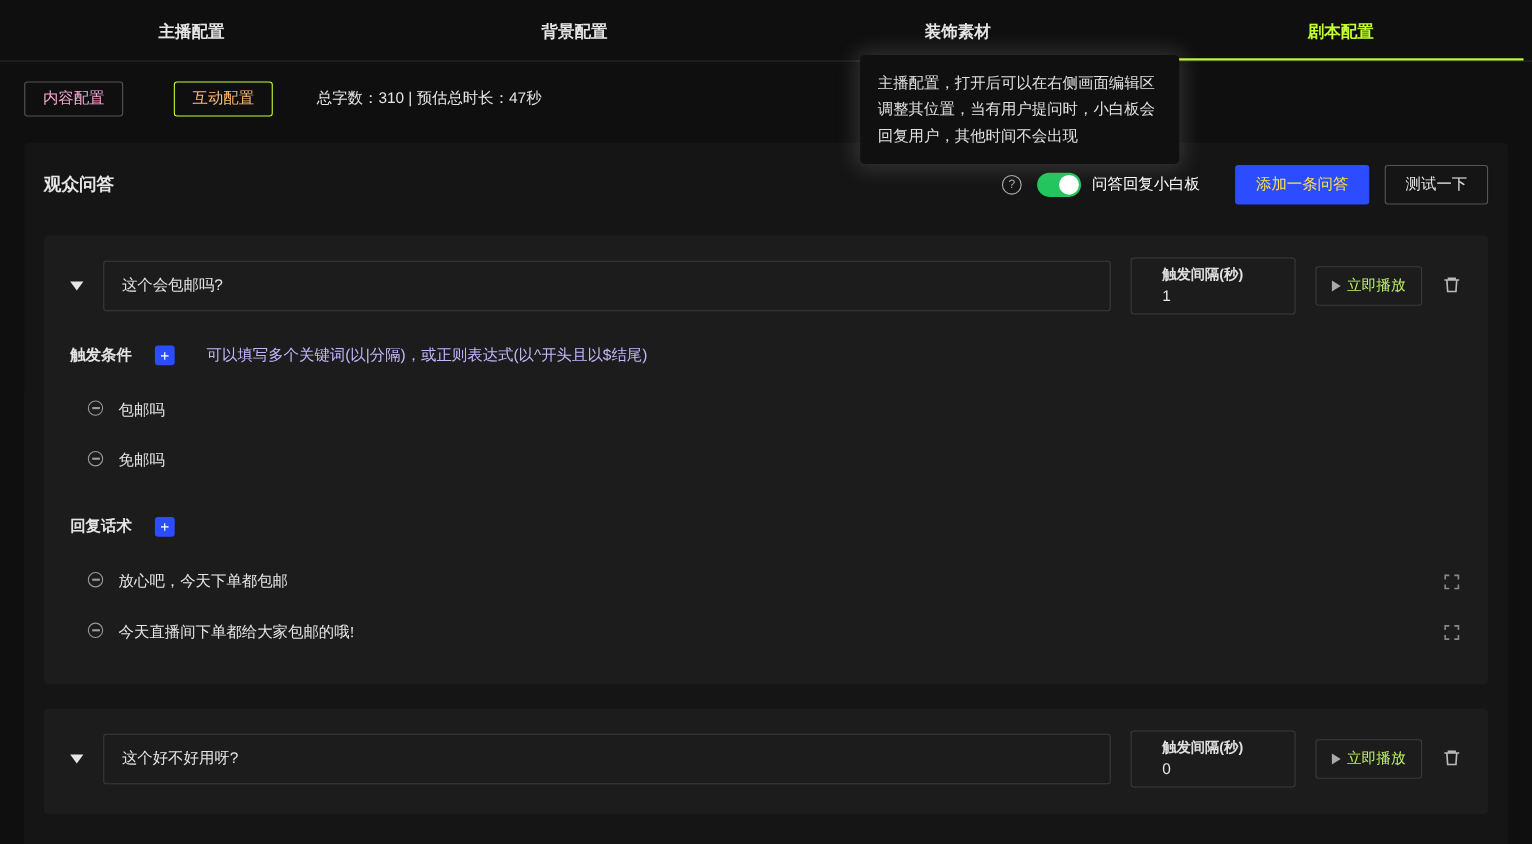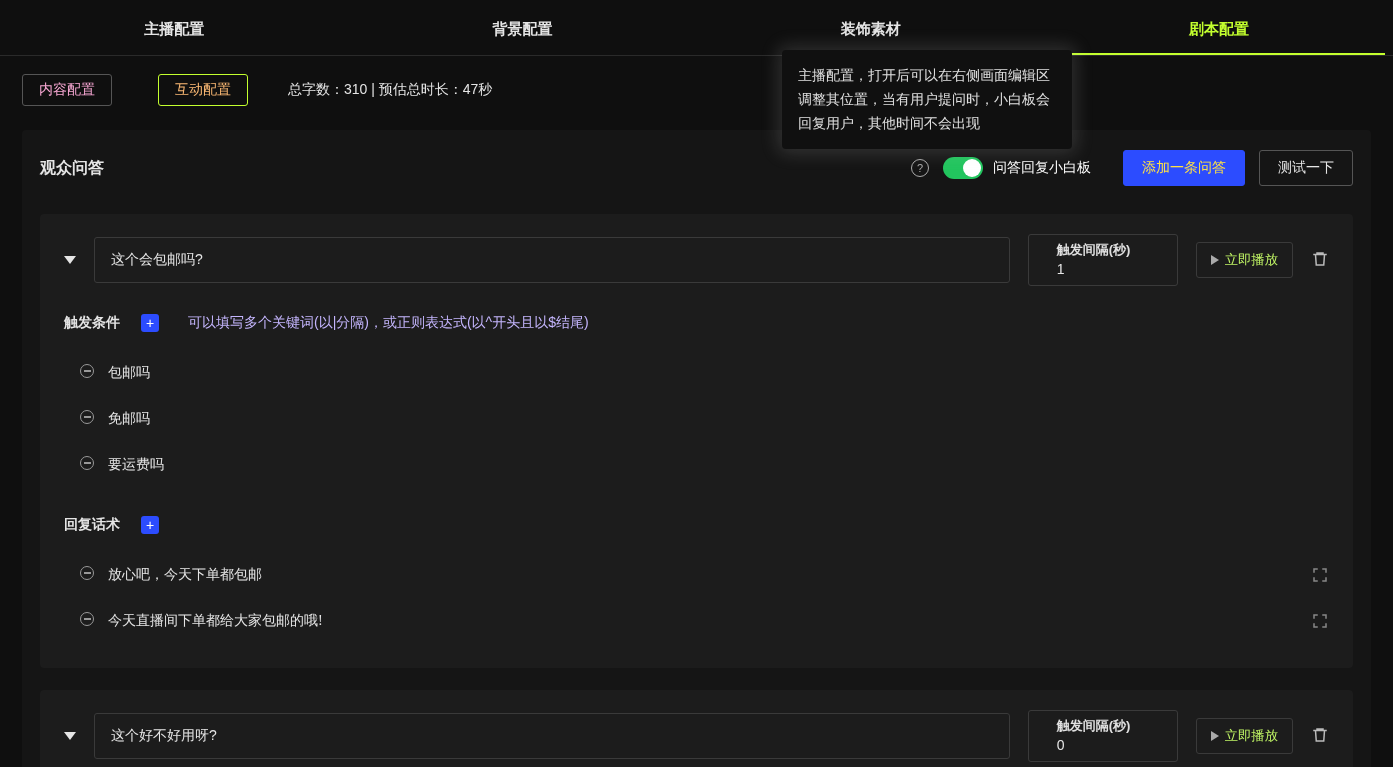--- a/index.html
+++ b/index.html
@@ -262,24 +262,20 @@
     </div>
     <div class="cond-list">
       <div class="cond-item">
         <span class="minus-circle"></span>
         <span>包邮吗</span>
       </div>
       <div class="cond-item">
         <span class="minus-circle"></span>
         <span>免邮吗</span>
       </div>
-      <div class="cond-item">
-        <span class="minus-circle"></span>
-        <span>要运费吗</span>
-      </div>
     </div>
 
     <div class="section-line">
       <span class="section-title">回复话术</span>
       <span class="plus-badge">+</span>
     </div>
     <div class="reply-list">
       <div class="reply-item">
         <span class="minus-circle"></span>
         <span class="reply-text">放心吧，今天下单都包邮</span>

